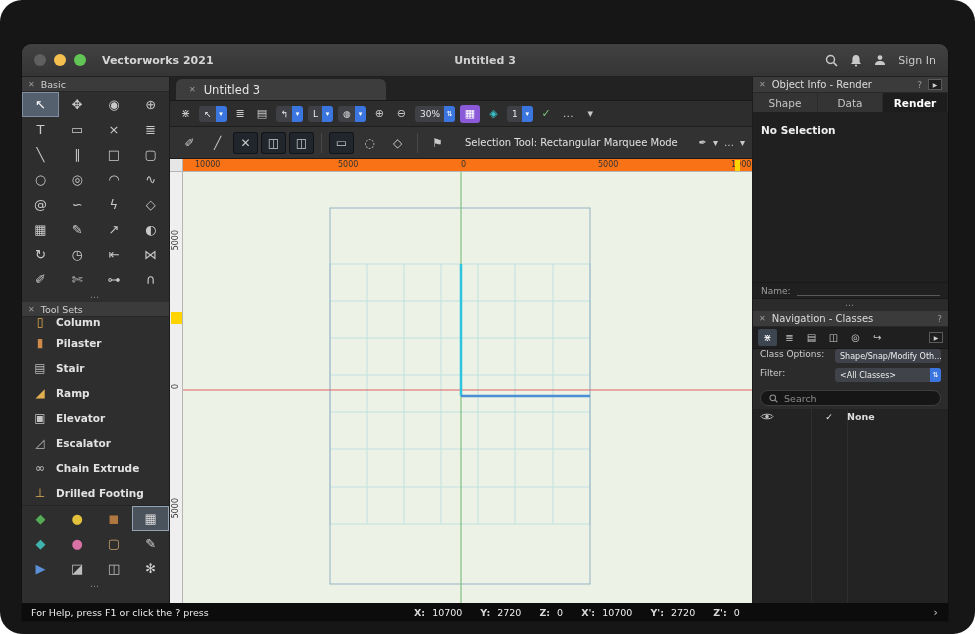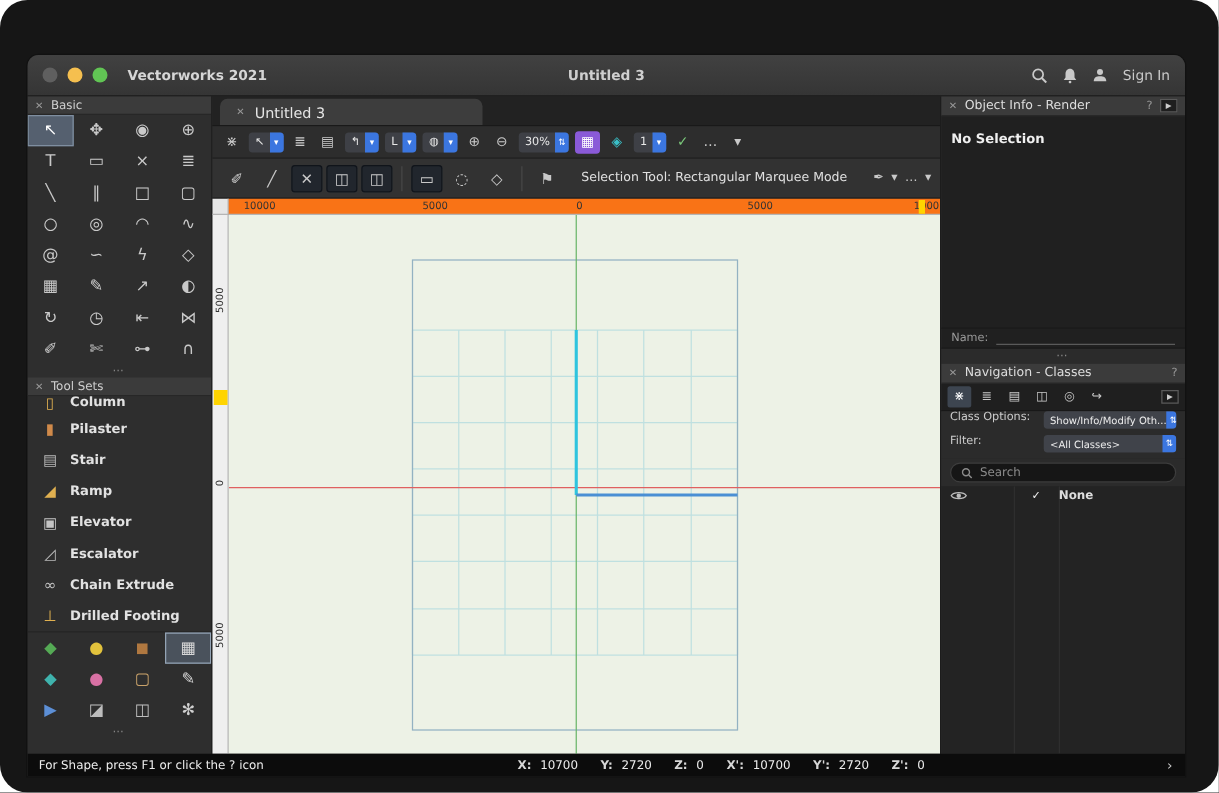--- a/index.html
+++ b/index.html
@@ -351,20 +351,25 @@
       </div>
     </div>
 
     <div class="rightcol">
       <div class="rc-header">
         <span class="x-glyph">✕</span>
         <span>Object Info - Render</span>
         <span class="rc-q">?</span>
         <span class="rc-menu">▶</span>
       </div>
+      <div class="oi-tabs">
+        <div class="oi-tab">Shape</div>
+        <div class="oi-tab">Data</div>
+        <div class="oi-tab active">Render</div>
+      </div>
       <div class="oi-body">
         <span class="no-sel">No Selection</span>
       </div>
       <div class="name-row">
         <span>Name:</span>
         <span class="name-line"></span>
       </div>
       <div class="handle-dots">⋯</div>
 
       <div class="rc-header">
@@ -377,21 +382,21 @@
         <span class="nav-ico">≣</span>
         <span class="nav-ico">▤</span>
         <span class="nav-ico">◫</span>
         <span class="nav-ico">◎</span>
         <span class="nav-ico">↪</span>
         <span class="rc-menu nav-menu">▶</span>
       </div>
       <div class="opt-row">
         <span>Class Options:</span>
         <span class="dd">
-            <span>Show/Info/Modify Oth...</span>
+            <span>Shape/Snap/Modify Oth...</span>
             <span class="cap">⇅</span>
           </span>
       </div>
       <div class="opt-row">
         <span>Filter:</span>
         <span class="dd">
             <span>&lt;All Classes&gt;</span>
             <span class="cap">⇅</span>
           </span>
       </div>
@@ -415,21 +420,21 @@
               </svg>
           </span>
           <span class="cls-check">✓</span>
           <span class="cls-name bold">None</span>
         </div>
       </div>
     </div>
   </div>
 
   <div class="statusbar">
-    <span>For Shape, press F1 or click the ? icon</span>
+    <span>For Help, press F1 or click the ? press</span>
     <div class="coords">
       <span class="coord">
           <span class="cl">X:</span>
           <span class="cv">10700</span>
         </span>
       <span class="coord">
           <span class="cl">Y:</span>
           <span class="cv">2720</span>
         </span>
       <span class="coord">

